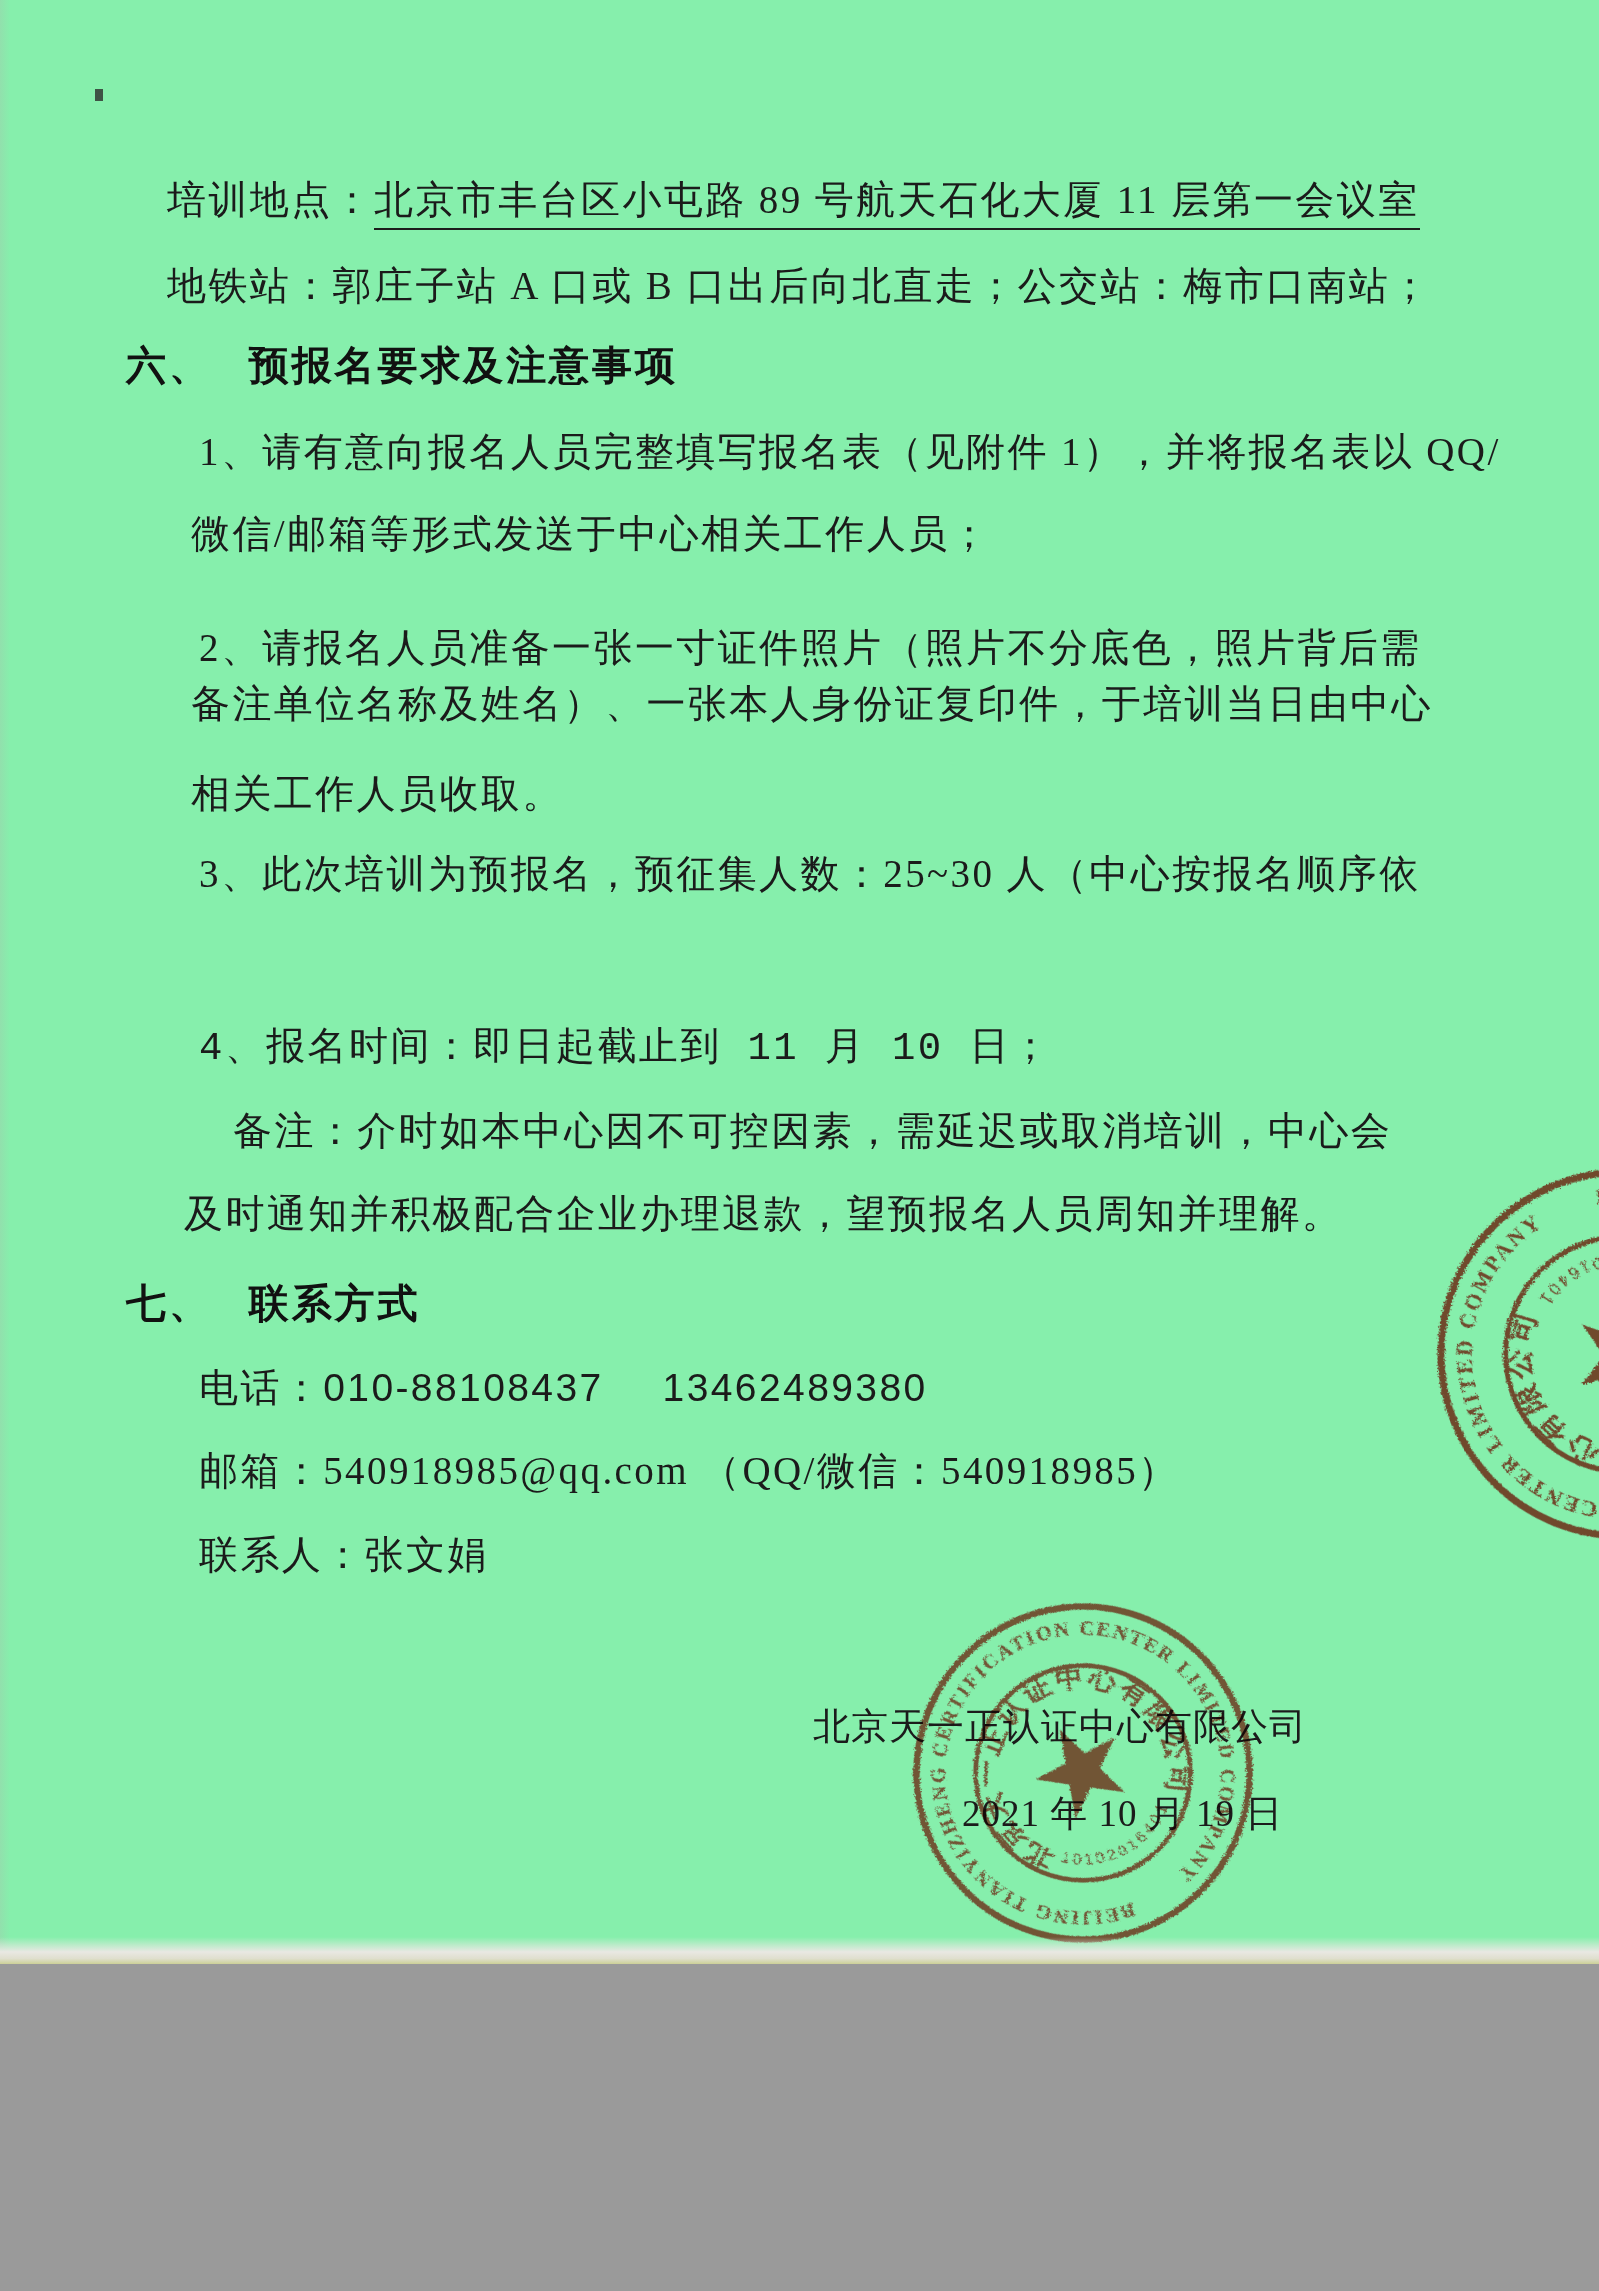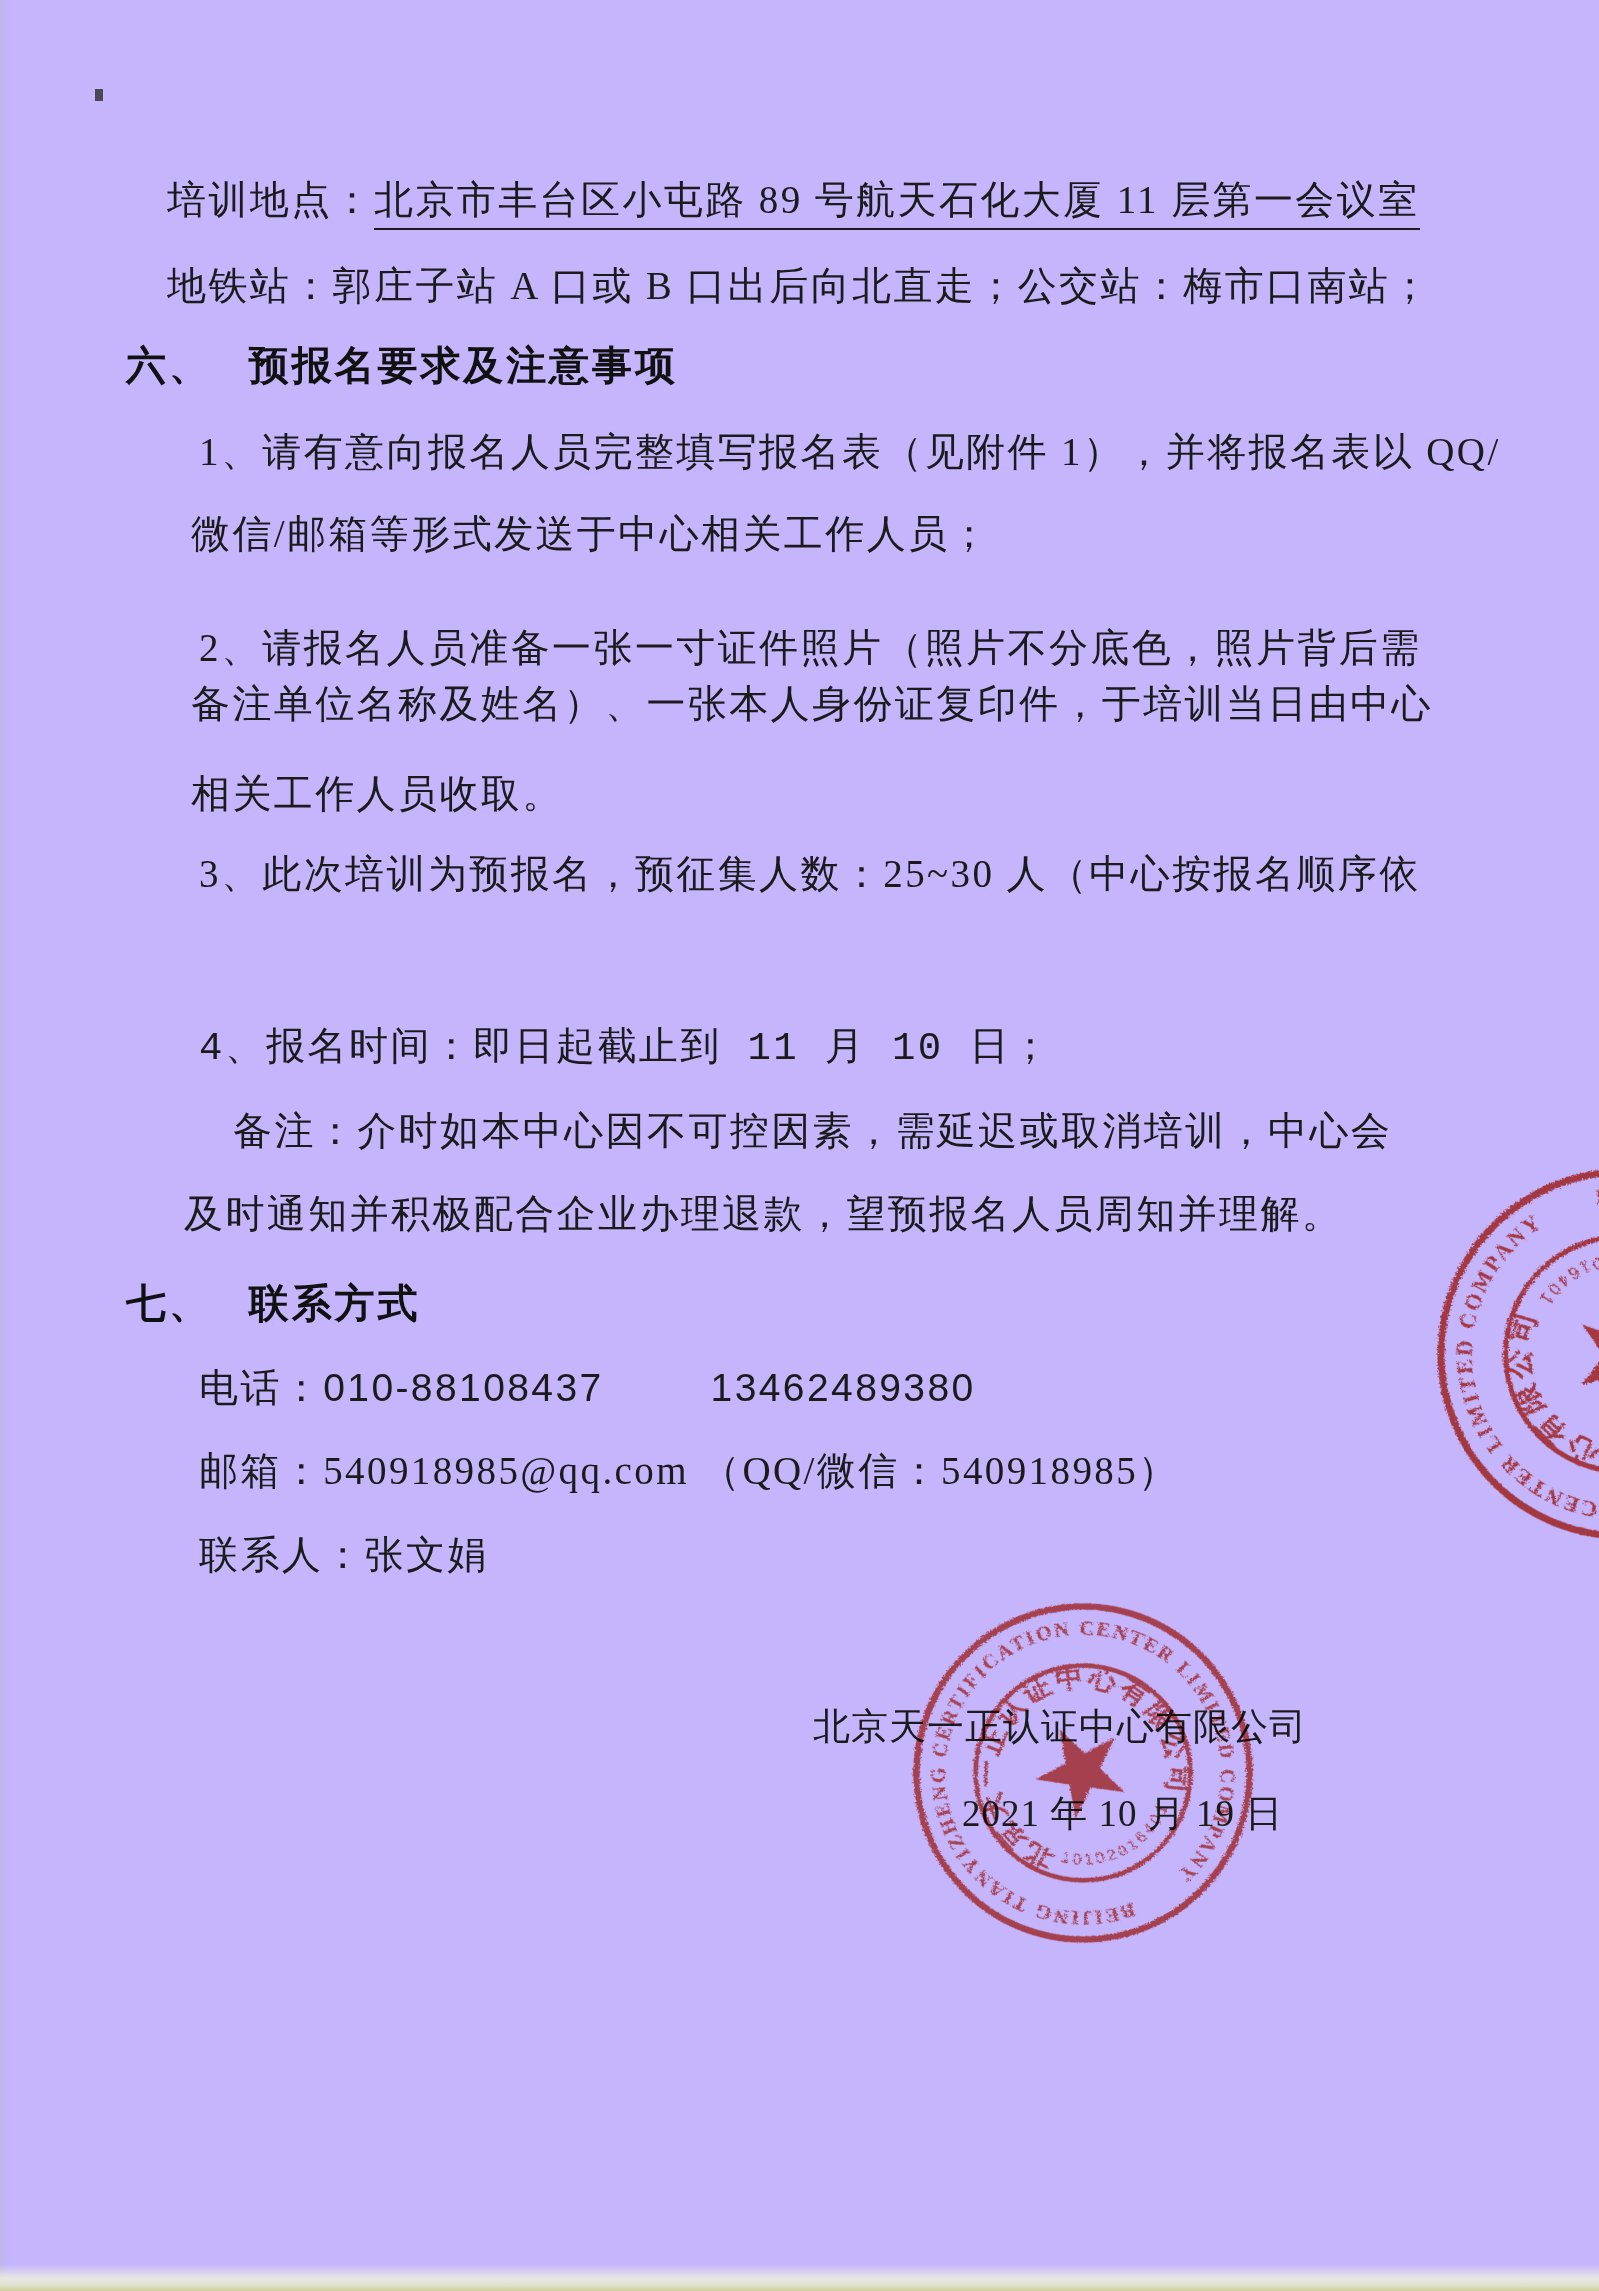--- a/index.html
+++ b/index.html
@@ -1,20 +1,20 @@
 <!DOCTYPE html>
 <html><head>
 <meta charset="utf-8">
 <style>
   html,body{margin:0;padding:0;background:#9a9a9a;}
   .page{
     position:relative;
-    width:1599px;height:2291px;
+    width:1599px;height:1964px;
     background:linear-gradient(180deg,#fcfcfa 0%,#fdfdfb 70%,#f6f5f1 97%,#ededе8 100%);
-    background-color:#c4b5fd;
+    background-color:#86efac;
     overflow:hidden;
     font-family:"Liberation Serif","DejaVu Serif",serif;
     color:#1b1b1b;
   }
   .line{
     position:absolute;
     font-size:39px;
     line-height:1.15;
     letter-spacing:2.4px;
     white-space:nowrap;
@@ -82,21 +82,21 @@
   <div class="line" style="top:1027px;left:199px;font-family:Liberation Mono, monospace;">4、报名时间：即日起截止到 11 月 10 日；</div>
 
   <div class="line" style="top:1109px;left:233px;">备注：介时如本中心因不可控因素，需延迟或取消培训，中心会</div>
   <div class="line" style="top:1192px;left:184px;">及时通知并积极配合企业办理退款，望预报名人员周知并理解。</div>
 
   <div class="line sec" style="top:1284px;left:126px;font-family:Liberation Mono, monospace;">
     <span>七、</span><span class="sec-title">联系方式</span>
   </div>
 
   <div class="line" style="top:1366px;left:199px;">
-    <span>电话：</span><span class="digits">010-88108437</span><span class="digits" style="margin-left:107px;">13462489380</span>
+    <span>电话：</span><span class="digits">010-88108437</span><span class="digits" style="margin-left:59px;">13462489380</span>
   </div>
 
   <div class="line" style="top:1449px;left:199px;">邮箱：540918985@qq.com （QQ/微信：540918985）</div>
   <div class="line" style="top:1533px;left:199px;">联系人：张文娟</div>
 
   <div class="line sig" style="top:1706px;left:813px;">北京天一正认证中心有限公司</div>
   <div class="line sig" style="top:1793px;left:951px;margin-left:11px;">2021 年 10 月 19 日</div>
 
   <div class="stamp" style="left:901px;top:1591px;width:364px;height:364px;opacity:.82;transform:rotate(-28deg);">
     <svg width="364" height="364" viewBox="0 0 400 400">

